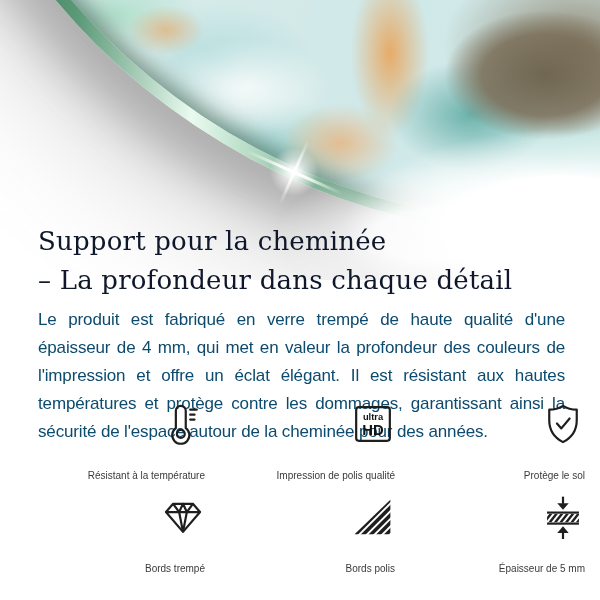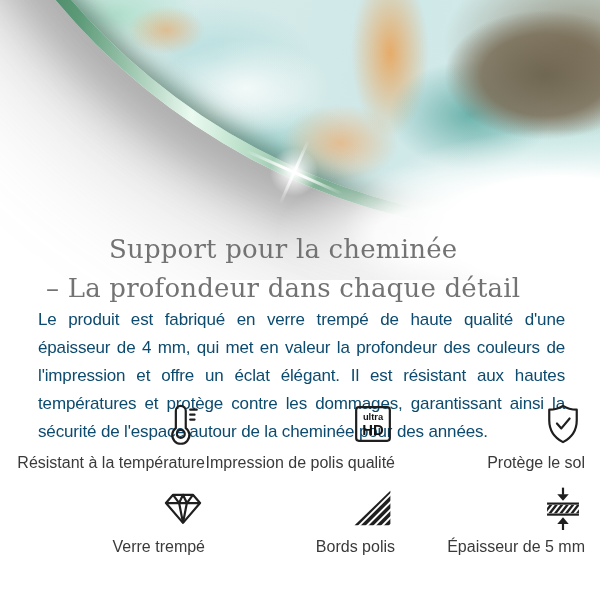--- a/index.html
+++ b/index.html
@@ -34,32 +34,32 @@
       radial-gradient(300px 140px at 560px 230px, #fff 38%, rgba(255,255,255,0) 72%),
       radial-gradient(220px 100px at 430px 235px, rgba(255,255,255,.9) 25%, rgba(255,255,255,0) 70%);}
   .sparkle{position:absolute;left:249px;top:127px;width:90px;height:90px;transform:rotate(24deg);
     background:radial-gradient(circle, rgba(255,255,255,1) 0%, rgba(255,255,255,.85) 9%, rgba(255,255,255,0) 38%);}
   .sparkle::before{content:"";position:absolute;left:-8px;right:-8px;top:50%;height:2.5px;transform:translateY(-50%);
     background:linear-gradient(90deg, rgba(255,255,255,0), rgba(255,255,255,.95) 40%, #fff 50%, rgba(255,255,255,.95) 60%, rgba(255,255,255,0));}
   .sparkle::after{content:"";position:absolute;top:10px;bottom:10px;left:50%;width:2.5px;transform:translateX(-50%);
     background:linear-gradient(180deg, rgba(255,255,255,0), #fff 50%, rgba(255,255,255,0));}
 
   
-  .title{position:absolute;left:38px;top:222px;margin:8px;font-family:"DejaVu Serif",serif;
-    font-size:26px;line-height:39px;font-weight:400;color:#737373;letter-spacing:.2px;text-align:center;}
+  .title{position:absolute;left:38px;top:222px;margin:0;font-family:"DejaVu Serif",serif;
+    font-size:26px;line-height:39px;font-weight:400;color:#0f172a;letter-spacing:.2px;}
   .desc{position:absolute;left:38px;top:306px;width:527px;margin:0;
     font-size:17px;line-height:28px;letter-spacing:-0.15px;color:#0c4a6e;text-align:justify;}
 
   
   .features{position:absolute;left:15px;right:15px;top:402px;display:grid;
     grid-template-columns:repeat(3,1fr);row-gap:14px;}
   .feature{display:flex;flex-direction:column;align-items:flex-end;}
   .feature .ic{width:44px;height:44px;display:block;}
   .feature .ic svg{width:44px;height:44px;display:block;}
-  .feature .lbl{margin-top:8px;font-size:16px;color:#3a3a3a;letter-spacing:0;white-space:nowrap;}
+  .feature .lbl{margin-top:24px;font-size:10px;color:#3a3a3a;letter-spacing:0;white-space:nowrap;}
   svg .st{stroke:#1f1f1f;stroke-width:2;fill:none;}
   svg .fl{fill:#1f1f1f;stroke:none;}
   svg text{font-family:"Liberation Sans",sans-serif;font-weight:bold;fill:#141414;}
 </style>
 </head>
 <body>
 
 <div class="page">
 
   <div class="hero">
@@ -111,21 +111,21 @@
       <span class="ic">
         <svg viewBox="0 0 40 40">
           <g class="st" stroke-width="1.8" stroke-linejoin="round">
             <path d="M11 8 H29 L35.5 15.5 L20 33.5 L4.5 15.5 Z"></path>
             <path d="M4.5 15.5 H35.5"></path>
             <path d="M11 8 L16.5 15.5 L20 8 L23.5 15.5 L29 8"></path>
             <path d="M16.5 15.5 L20 33.5 M23.5 15.5 L20 33.5"></path>
           </g>
         </svg>
       </span>
-      <span class="lbl">Verre trempé</span>
+      <span class="lbl">Bords trempé</span>
     </div>
 
     <div class="feature">
       <span class="ic">
         <svg viewBox="0 0 40 40">
           <defs>
               <clipPath id="tri-clip">
                 <path d="M3 36 L36 4 L36 36 Z"></path>
               </clipPath>
             </defs>

